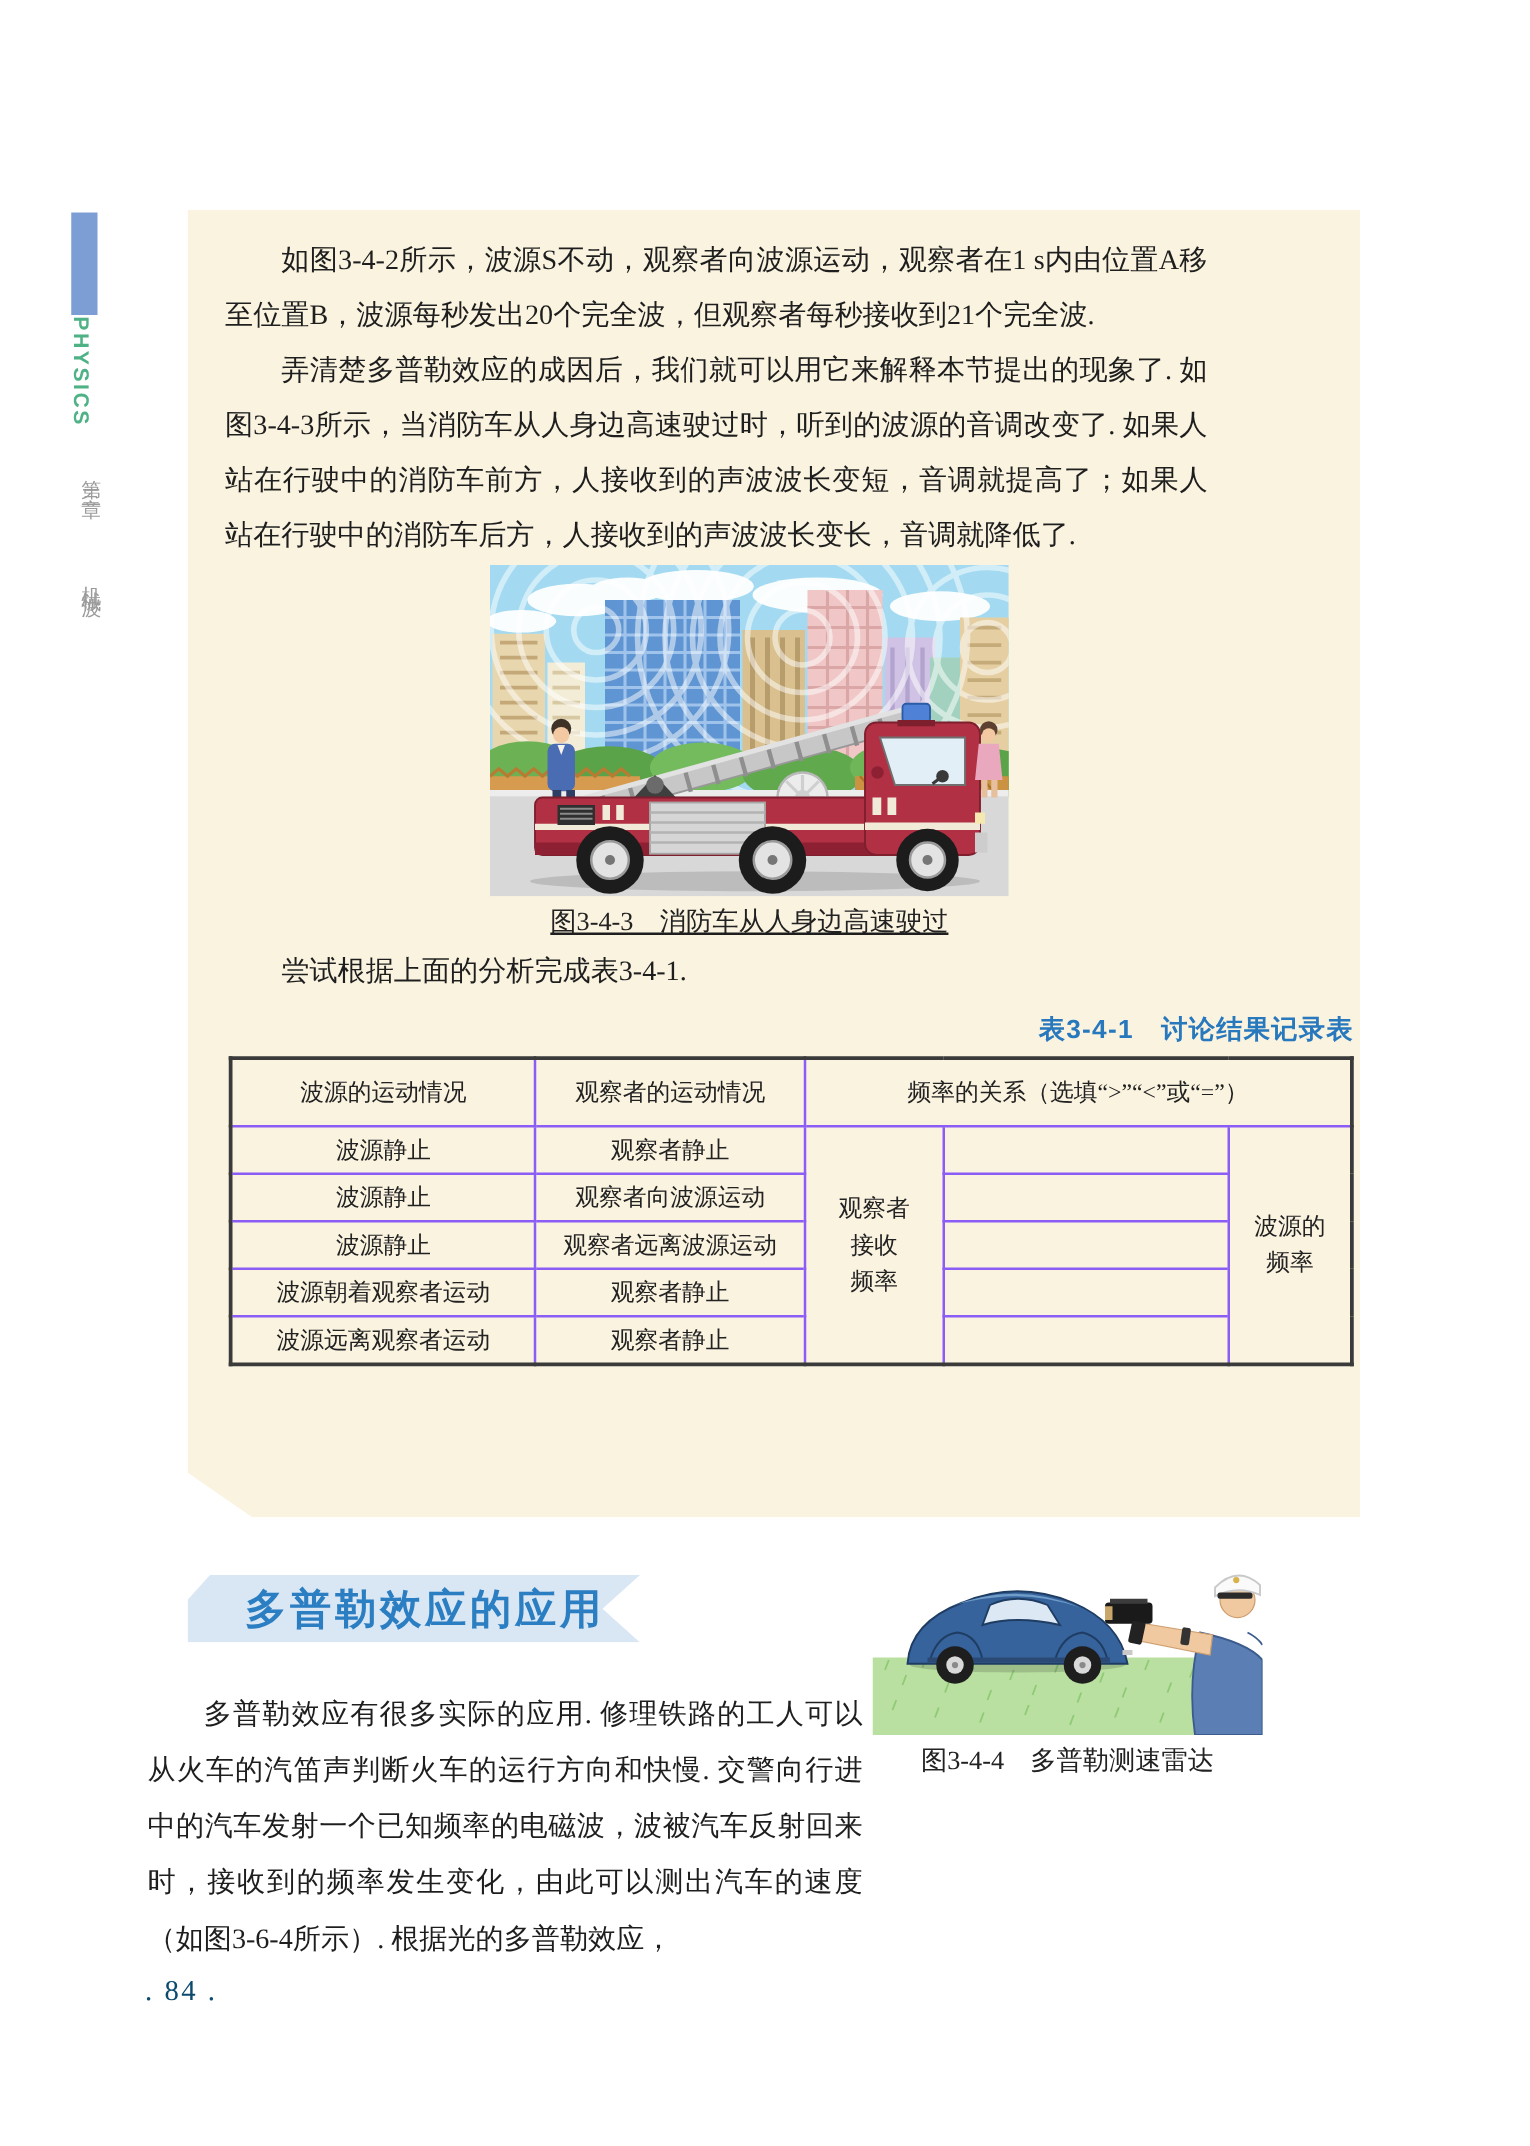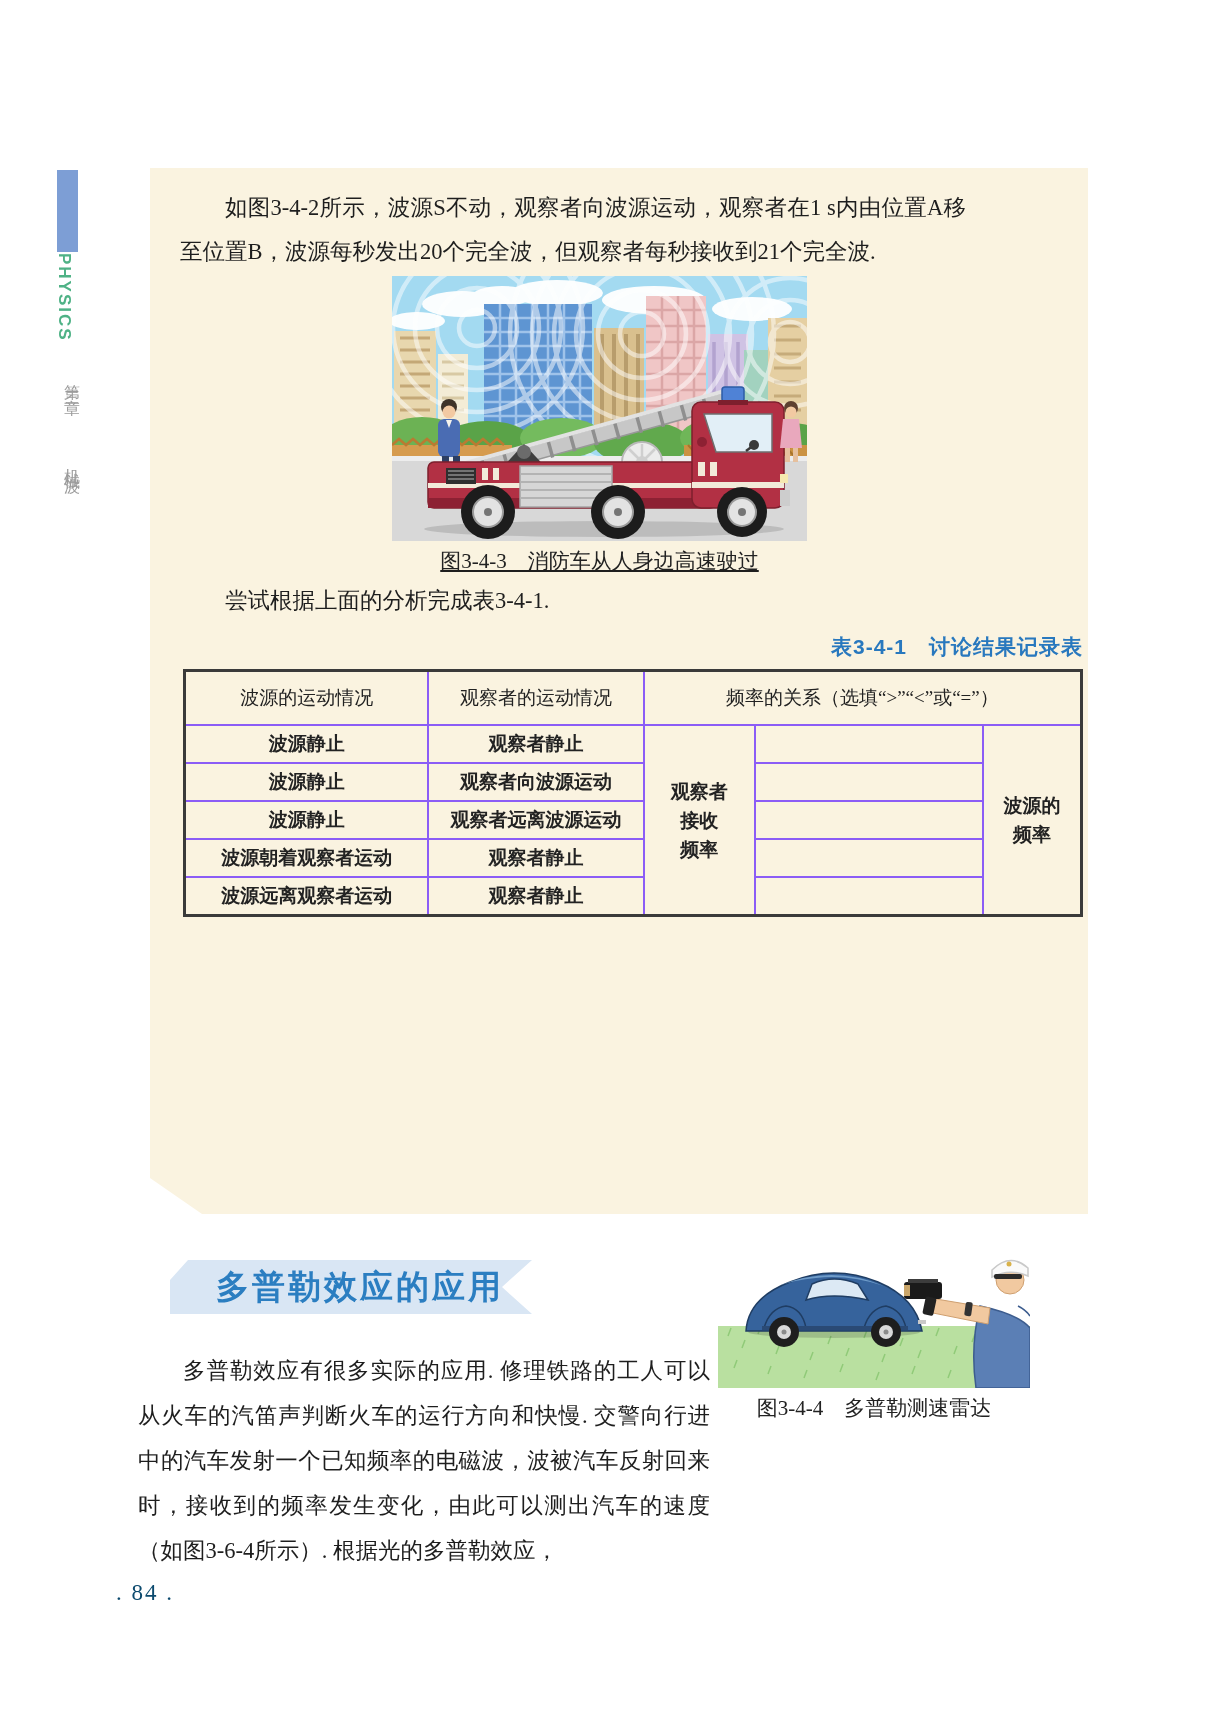--- a/index.html
+++ b/index.html
@@ -30,25 +30,25 @@
   .try-line{font-size:22.5px;line-height:44px;text-indent:2em;margin-top:4px;width:786px;}
 
   .tbl-title{width:900px;margin:10px 0 8px 3px;text-align:right;color:#2878be;
     font-family:"Liberation Sans",sans-serif;font-weight:bold;font-size:21px;letter-spacing:1px;}
 
   table.dtable{width:900px;margin-left:3px;border-collapse:collapse;table-layout:fixed;
     background:#faf3e0;border:3px solid #3a3a3a;}
   .dtable th,.dtable td{border:2px solid #8b5cf6;font-size:19px;font-weight:normal;
     text-align:center;padding:0;color:#222;}
   .dtable thead th{height:52px;}
-  .dtable tbody td{height:36px;font-weight:bold;}
+  .dtable tbody td{height:36px;}
   .dtable .stack div{line-height:29px;}
 
   
-  .app-section{position:absolute;left:138px;top:1232px;width:895px;height:400px;}
+  .app-section{position:absolute;left:118px;top:1232px;width:895px;height:400px;}
   .banner{position:absolute;left:32px;top:28px;width:362px;height:54px;background:#d9e6f4;
     clip-path:polygon(18px 0,100% 0,calc(100% - 30px) 50%,100% 100%,0 100%,0 20px);
     display:flex;align-items:center;padding-left:46px;box-sizing:border-box;}
   .banner span{color:#2b7ec1;font-family:"Liberation Sans",sans-serif;font-weight:bold;
     font-size:33px;letter-spacing:3px;}
   .fig344{position:absolute;left:580px;top:4px;width:312px;}
   .fig344 svg{display:block;}
   .app-text{position:absolute;left:0;top:116px;width:572px;font-size:22.5px;line-height:45px;
     text-align:justify;text-indent:2em;margin:0;}
 
@@ -61,20 +61,21 @@
 
   <div class="spine-bar"></div>
   <div class="physics-vert">PHYSICS</div>
   <div class="chapter-vert">第三章</div>
   <div class="volume-vert">机械波</div>
 
   <div class="panel">
     <div class="panel-inner">
       <div class="bodytext">
         <p>如图3-4-2所示，波源S不动，观察者向波源运动，观察者在1 s内由位置A移至位置B，波源每秒发出20个完全波，但观察者每秒接收到21个完全波.</p>
+        <p>弄清楚多普勒效应的成因后，我们就可以用它来解释本节提出的现象了. 如图3-4-3所示，当消防车从人身边高速驶过时，听到的波源的音调改变了. 如果人站在行驶中的消防车前方，人接收到的声波波长变短，音调就提高了；如果人站在行驶中的消防车后方，人接收到的声波波长变长，音调就降低了.</p>
       </div>
 
       <div class="fig343">
         <svg width="415" height="265" viewBox="0 0 415 265">
 
           <rect x="0" y="0" width="415" height="180" fill="#a3daf1"></rect>
           <g fill="#ffffff" opacity="0.95">
             <ellipse cx="70" cy="28" rx="40" ry="13"></ellipse>
               <ellipse cx="110" cy="20" rx="30" ry="10"></ellipse>
             <ellipse cx="165" cy="17" rx="46" ry="13"></ellipse>

